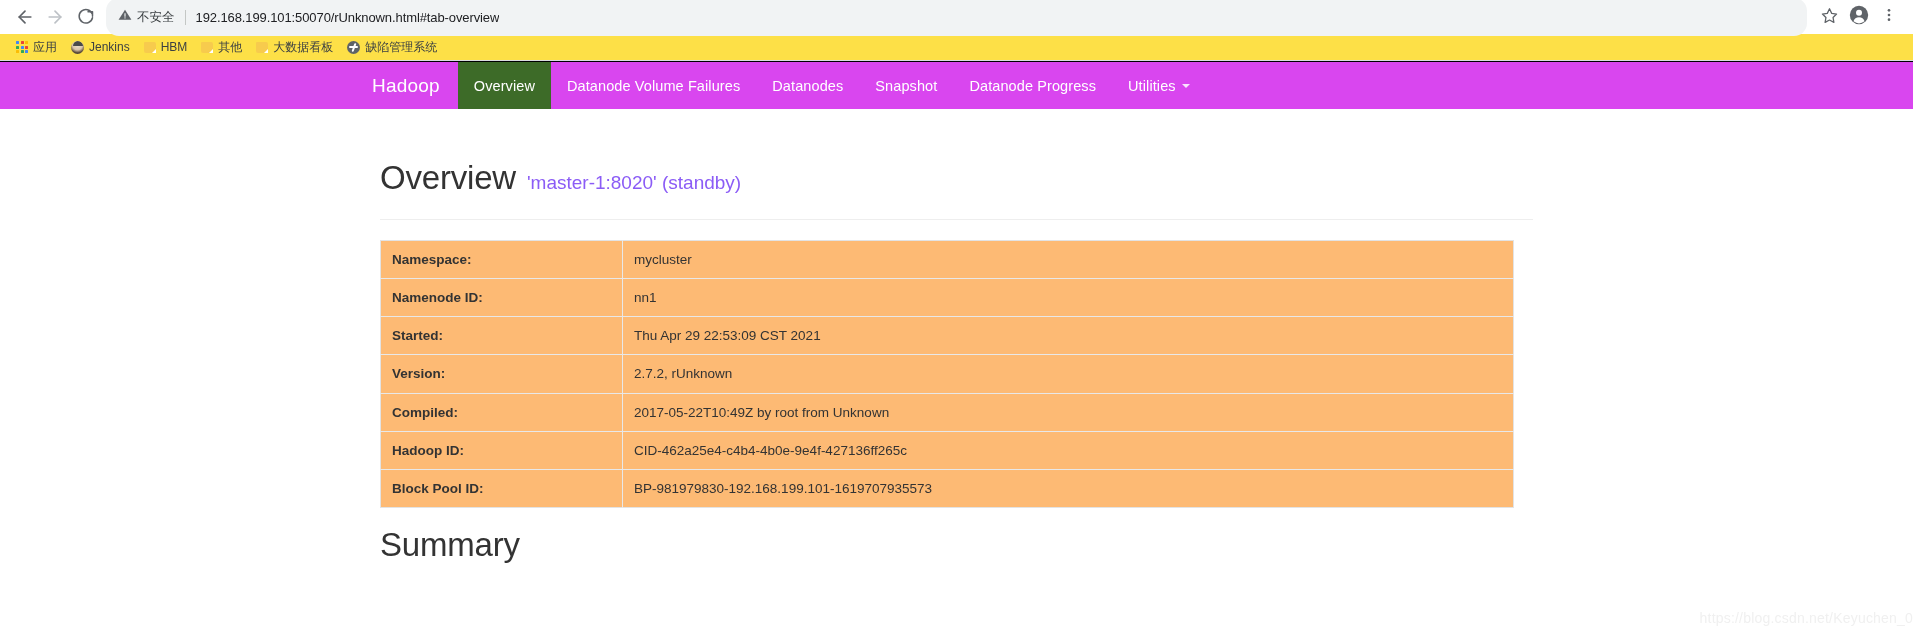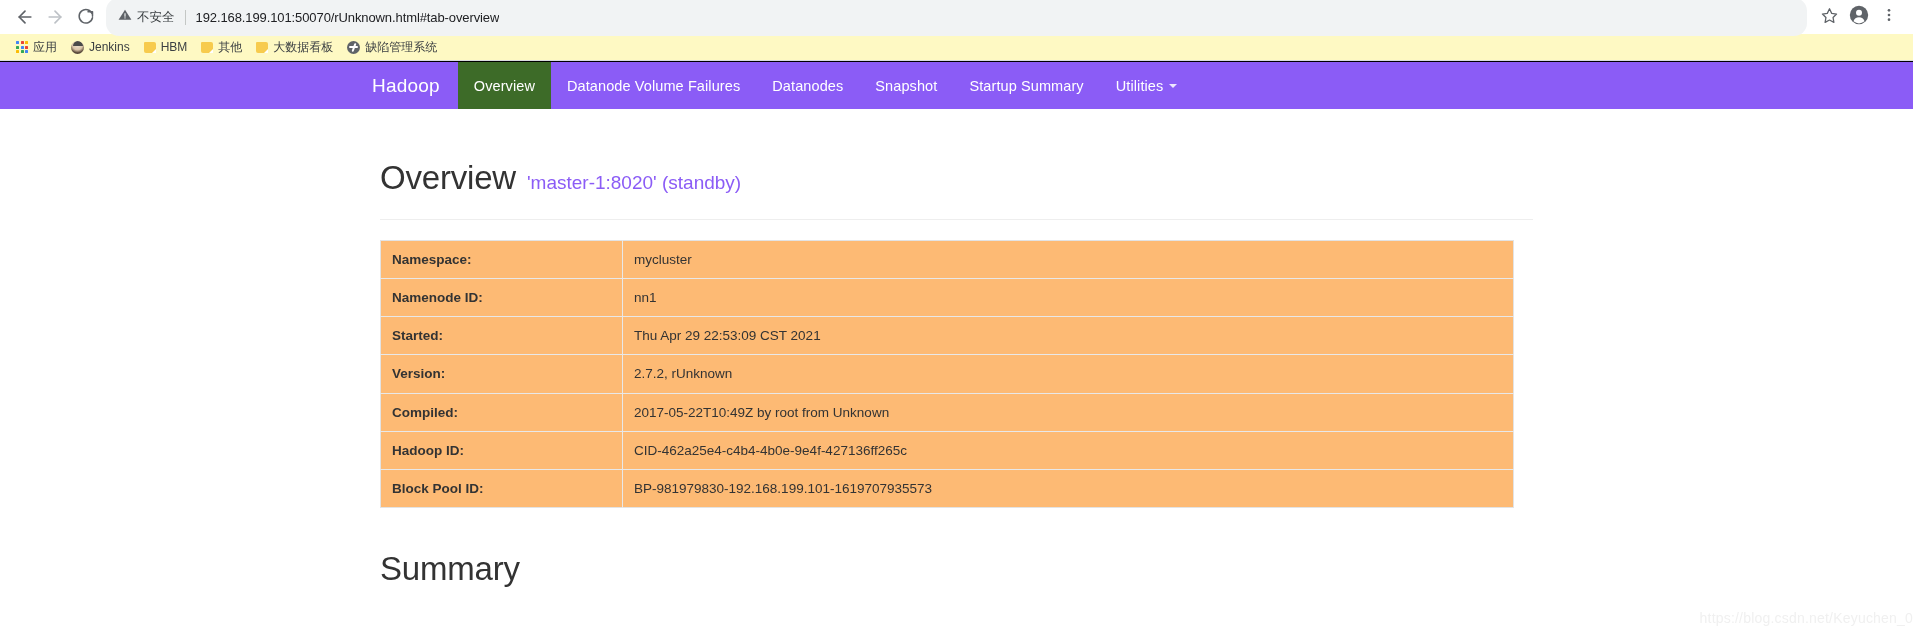--- a/index.html
+++ b/index.html
@@ -92,21 +92,21 @@
     justify-content: center;
     color: #5f6368;
   }
 
   
   .bookmarks-bar {
     height: 26px;
     display: flex;
     align-items: center;
     padding: 0 9px;
-    background: #fef9c3;
+    background: #fde047;
     gap: 0px;
     text-align: right;
   }
   .bk-item {
     display: flex;
     align-items: center;
     gap: 5px;
     padding: 2px 7px;
     border-radius: 4px;
     white-space: nowrap;
@@ -188,21 +188,21 @@
   .page {
     width: 100%;
     height: calc(630px - 34px - 26px - 1px);
     background: #ffffff;
     overflow: hidden;
     position: relative;
   }
 
   .navbar {
     height: 48px;
-    background: #8b5cf6;
+    background: #d946ef;
     display: flex;
     align-items: stretch;
     border-top: 1px solid #000000;
   }
   .nav-inner {
     display: flex;
     align-items: stretch;
     margin-left: 372px;
   }
   .brand {
@@ -284,21 +284,21 @@
   .info-table td.key {
     width: 242px;
     font-weight: bold;
     border-right: 1px solid #e8e8e8;
   }
 
   .section-heading {
     font-size: 33px;
     font-weight: 400;
     color: #333333;
-    margin-top: 42px;
+    margin-top: 18px;
     letter-spacing: -0.2px;
   }
 
   .watermark {
     position: absolute;
     right: -8px;
     bottom: 4px;
     font-size: 14px;
     color: #f0f0f0;
     white-space: nowrap;
@@ -436,21 +436,21 @@
       <div class="nav-link">
         <span>Datanode Volume Failures</span>
       </div>
       <div class="nav-link">
         <span>Datanodes</span>
       </div>
       <div class="nav-link">
         <span>Snapshot</span>
       </div>
       <div class="nav-link">
-        <span>Startup Summary</span>
+        <span>Datanode Progress</span>
       </div>
       <div class="nav-link">
         <span>Utilities</span>
         <span class="caret"></span>
       </div>
     </div>
   </div>
 
   <div class="container">
 

